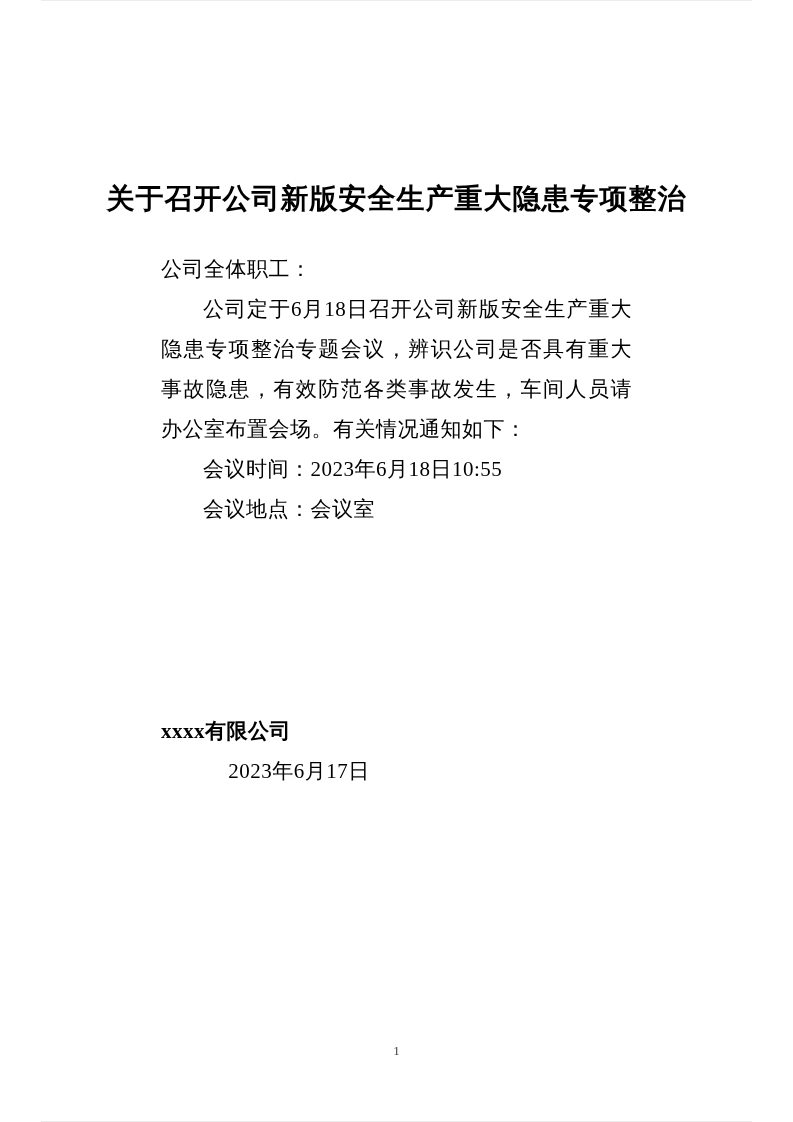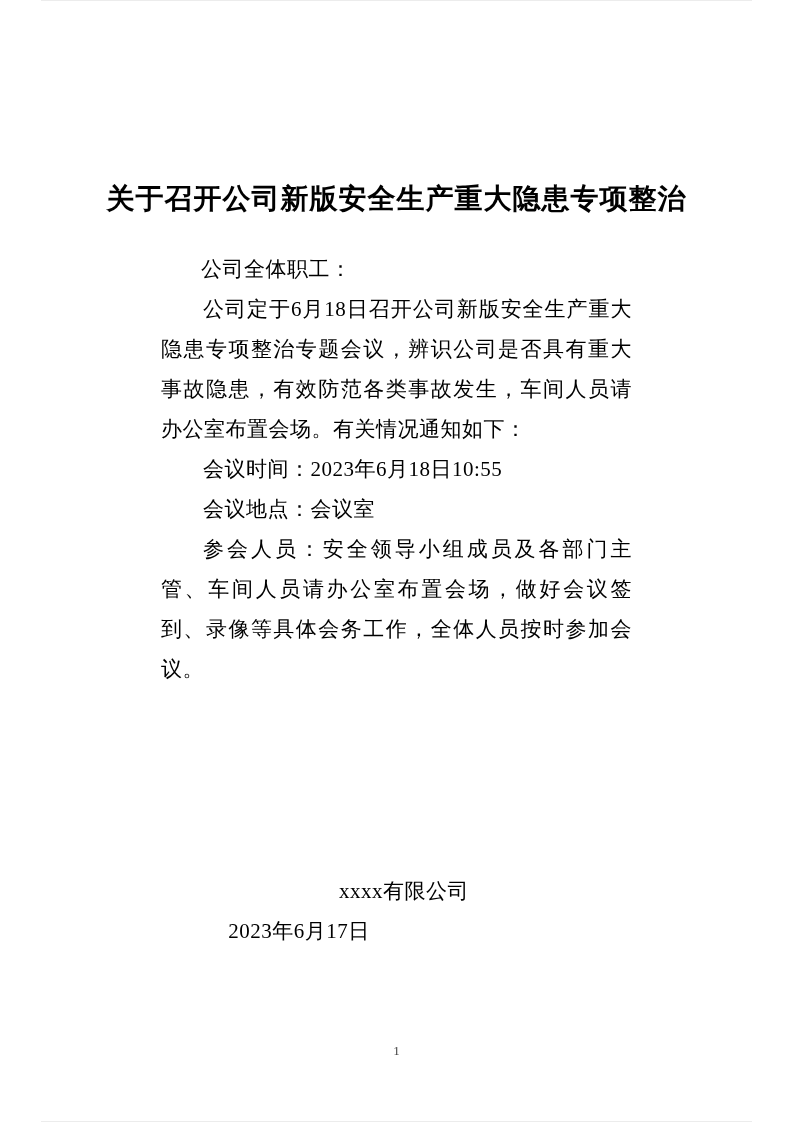--- a/index.html
+++ b/index.html
@@ -31,34 +31,33 @@
   }
   .doc-body {
     padding: 0 120px;
     font-size: 21px;
     line-height: 40px;
     letter-spacing: 0.5px;
     text-align: justify;
   }
   .salutation {
     margin-top: 28px;
-    margin-left: 40px;
   }
   .para-indent {
     text-indent: 2em;
   }
   .signature-block {
     margin-top: 182px;
     line-height: 40px;
     font-size: 21px;
     letter-spacing: 0.5px;
   }
   .sig-line1 {
-    text-align: right;
     padding-right: 163px;
+    font-weight: bold;
   }
   .sig-line2 {
     text-align: center;
     padding-right: 195px;
   }
   .page-footer {
     position: absolute;
     left: 0;
     right: 0;
     bottom: 62px;
@@ -79,21 +78,20 @@
 
   <div class="doc-body">
     <div class="salutation">公司全体职工：</div>
 
     <div class="para-indent">公司定于6月18日召开公司新版安全生产重大隐患专项整治专题会议，辨识公司是否具有重大事故隐患，有效防范各类事故发生，车间人员请办公室布置会场。有关情况通知如下：</div>
 
     <div class="para-indent">会议时间：2023年6月18日10:55</div>
 
     <div class="para-indent">会议地点：会议室</div>
 
-    <div class="para-indent">参会人员：安全领导小组成员及各部门主管、车间人员请办公室布置会场，做好会议签到、录像等具体会务工作，全体人员按时参加会议。</div>
 
     <div class="signature-block">
       <div class="sig-line1">xxxx有限公司</div>
       <div class="sig-line2">2023年6月17日</div>
     </div>
   </div>
 
   <div class="page-footer">1</div>
 
 </div>

